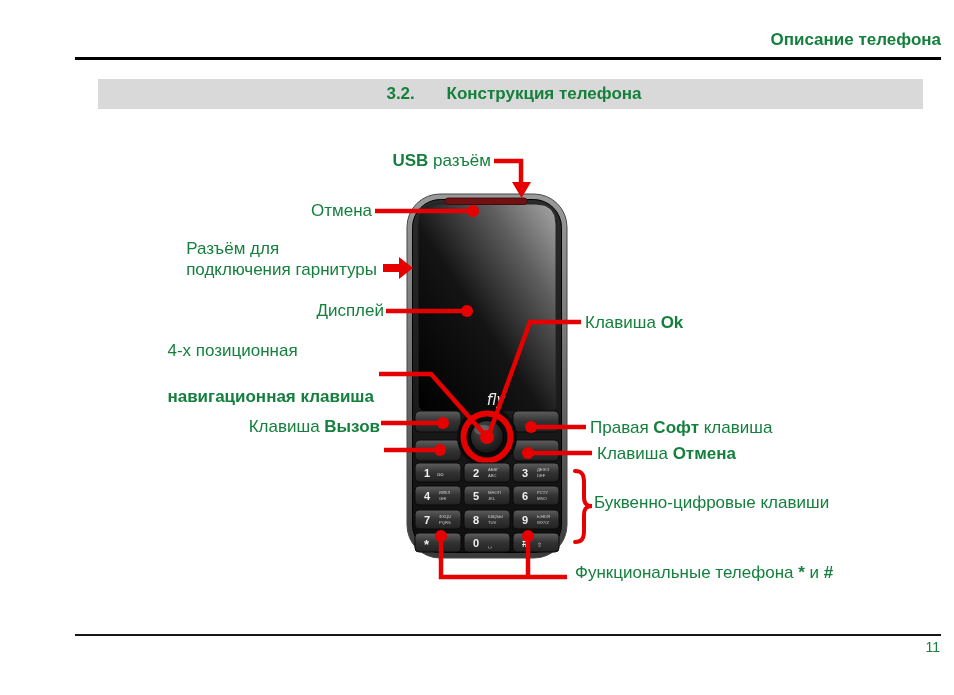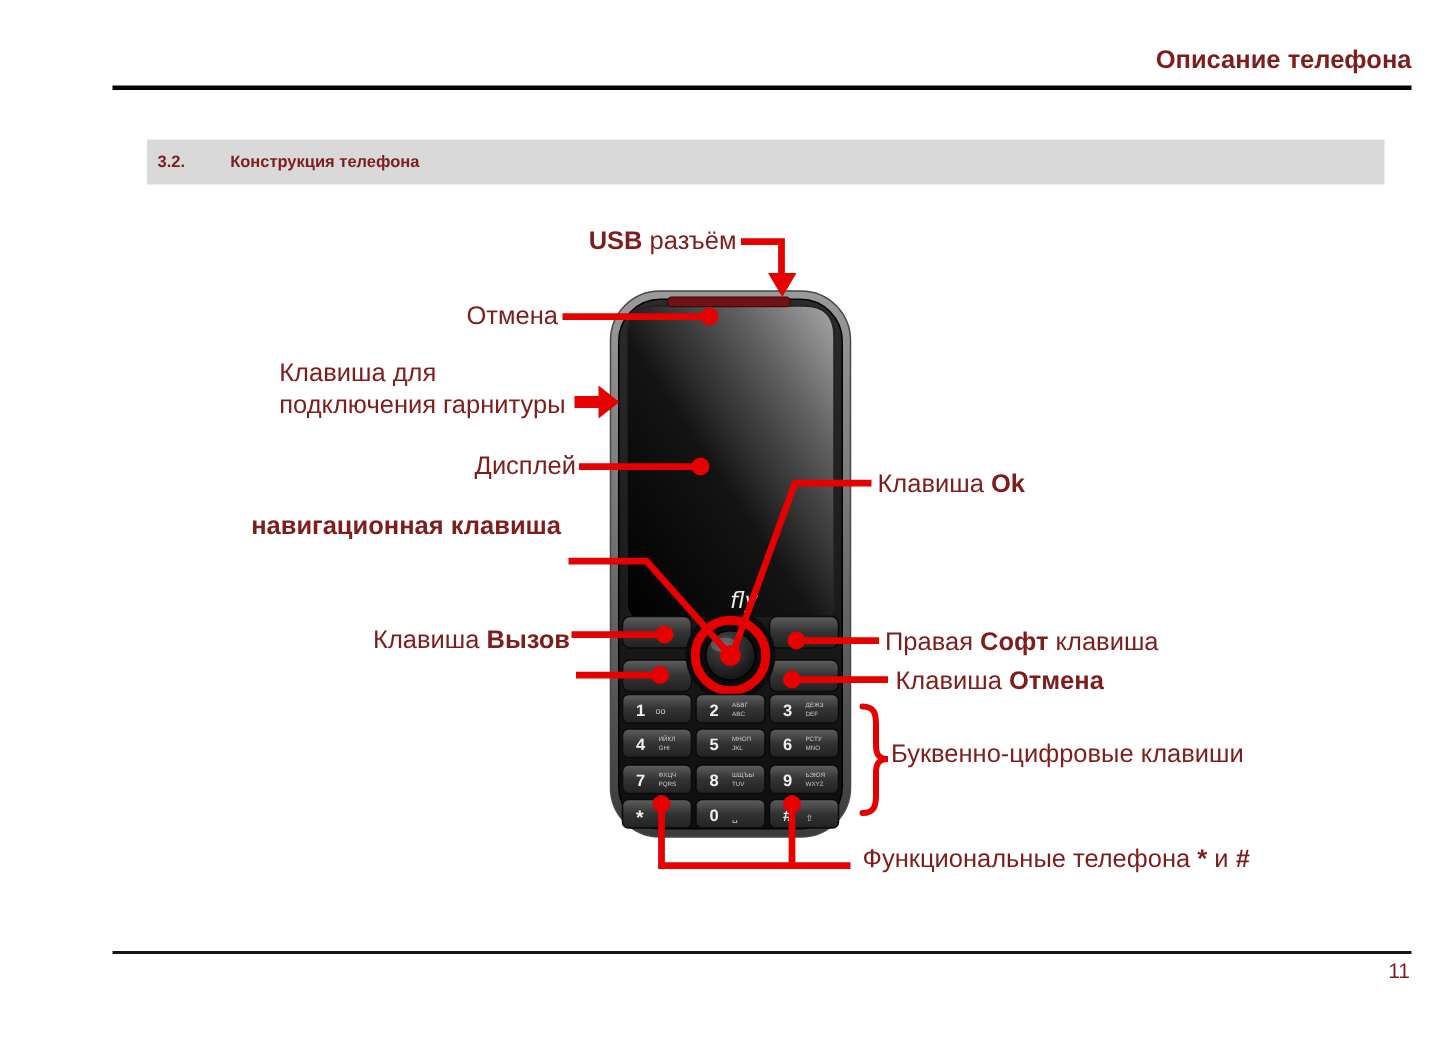--- a/index.html
+++ b/index.html
@@ -1,22 +1,22 @@
 <!DOCTYPE html>
 <html style="--accent: #e60000; --secbg: #d9d9d9;"><head>
 <meta charset="utf-8">
 <style>
   :root { --accent:#e60000; --secbg:#d9d9d9; }
   html,body { margin:0; padding:0; background:#fff; }
   .page { position:relative; width:954px; height:695px; background:#ffffff;
-          font-family:"Liberation Sans", sans-serif; color:#7f1d1d; overflow:hidden; }
+          font-family:"Liberation Sans", sans-serif; color:#15803d; overflow:hidden; }
   .hdr { position:absolute; top:30px; right:13px; font-size:17px; font-weight:bold; }
   .hdr-rule { position:absolute; top:57px; left:75px; width:866px; height:3px; background:#000; }
-  .section-bar { position:absolute; top:93px; left:98px; width:825px; height:30px;
-                 background:var(--secbg); font-size:11px; font-weight:bold; line-height:30px; }
+  .section-bar { position:absolute; top:79px; left:98px; width:825px; height:30px;
+                 background:var(--secbg); font-size:17px; font-weight:bold; line-height:30px;text-align:center; }
   .sec-num { margin-left:7px; }
   .sec-title { margin-left:27px; }
   .diagram { position:absolute; left:0; top:0; width:954px; height:695px; }
   .lbl { position:absolute; font-size:17px; line-height:21px; white-space:nowrap; }
   .lbl.r { }
   .ftr-rule { position:absolute; top:634px; left:75px; width:866px; height:2px; background:#161616; }
   .page-num { position:absolute; top:639px; right:14px; font-size:14px; }
 
   
   .red-s  { stroke:var(--accent); stroke-width:4.5; fill:none; }
@@ -201,28 +201,29 @@
       <circle class="red-f" cx="441" cy="536" r="6"></circle>
       <circle class="red-f" cx="528" cy="536" r="6"></circle>
     </g>
   </svg>
 
   <div class="lbl r" style="top:150px; right:463px;"><b>USB</b><span> разъём</span></div>
 
   <div class="lbl r" style="top:200px; right:582px;"><span>Отмена</span></div>
 
   <div class="lbl r" style="top:238px; right:577px;">
-    <div>Клавиша для</div>
+    <div>Разъём для</div>
     <div>подключения гарнитуры</div>
   </div>
 
   <div class="lbl r" style="top:300px; right:570px;"><span>Дисплей</span></div>
 
   <div class="lbl r" style="top:340px; right:580px;">
-    <div style="font-weight:bold;">навигационная клавиша</div>
+    <div>4-х позиционная</div>
+    <div style="font-weight:bold;margin-top:25px;">навигационная клавиша</div>
   </div>
 
 
   <div class="lbl r" style="top:416px; right:574px;"><span>Клавиша </span><b>Вызов</b></div>
 
   <div class="lbl" style="top:312px; left:585px;"><span>Клавиша </span><b>Ok</b></div>
 
   <div class="lbl" style="top:417px; left:590px;"><span>Правая </span><b>Софт</b><span> клавиша</span></div>
 
   <div class="lbl" style="top:492px; left:594px;"><span>Буквенно-цифровые клавиши</span></div>

